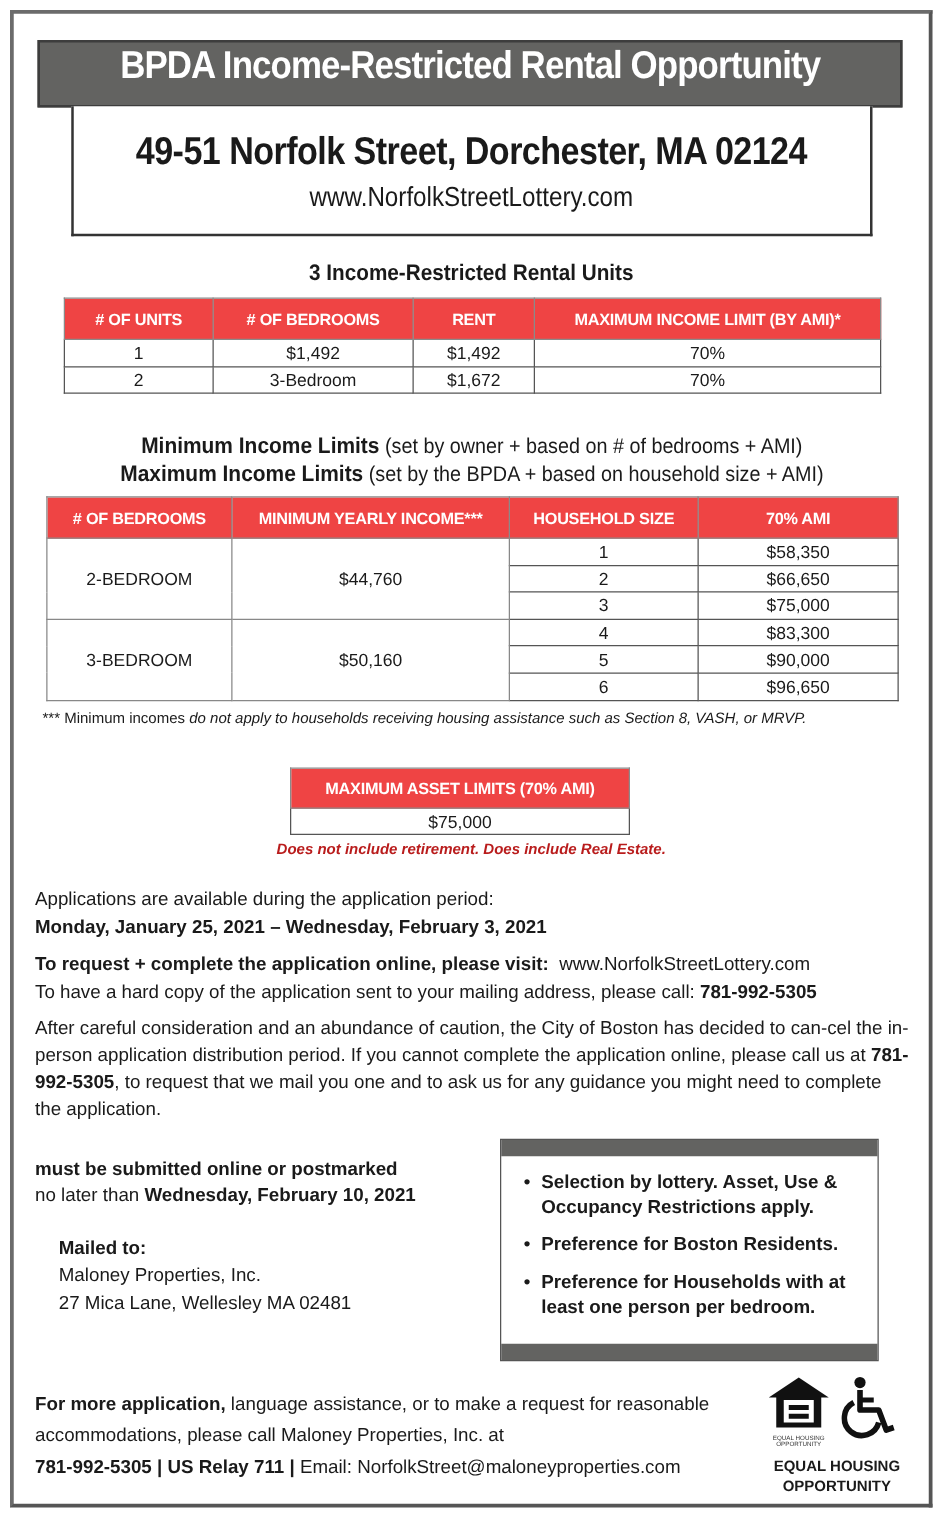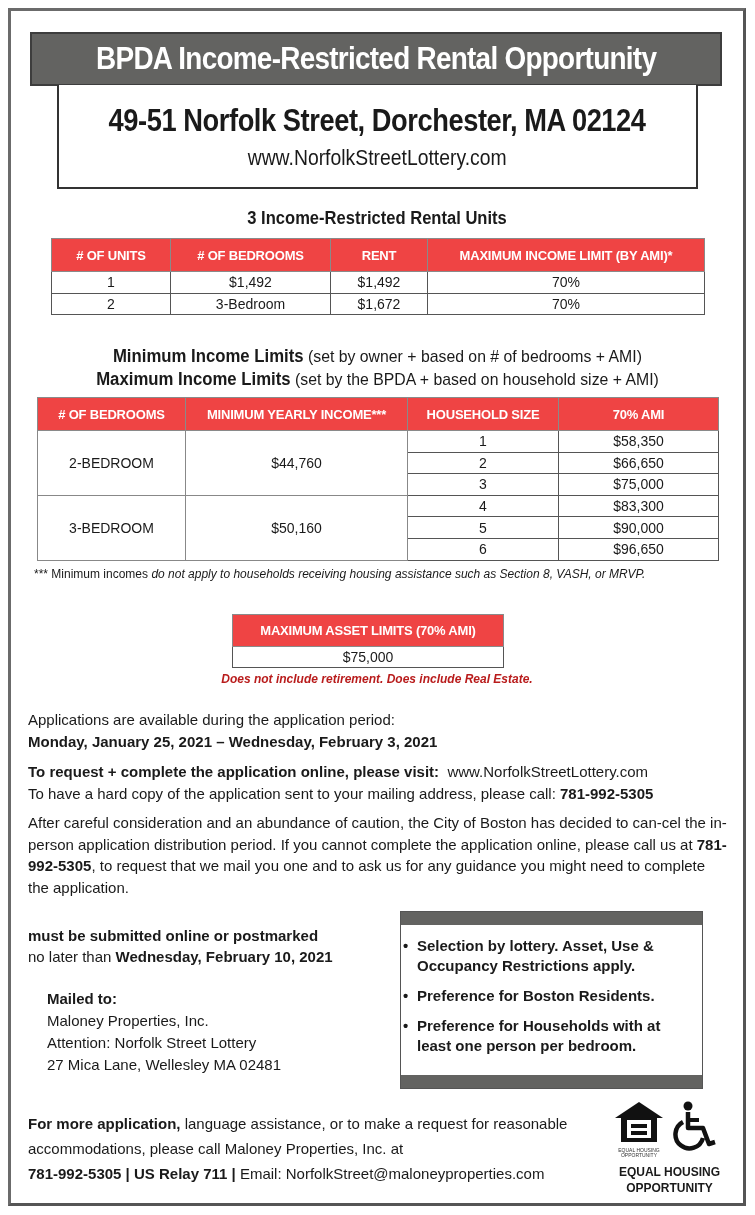--- a/index.html
+++ b/index.html
@@ -8,21 +8,21 @@
   .frame {
     position: absolute; left: 8px; top: 8px; width: 738px; height: 1198px;
     border: 3px solid #6b6b6b; border-right-color: #555; border-bottom-color: #555;
     background: #fff;
   }
   .abs { position: absolute; }
   .title-bar {
     left: 30px; top: 32px; width: 692px; height: 54px;
     background: #636361; border: 2px solid #3d3d3d;
     color: #fff; font-weight: bold; font-size: 31px; letter-spacing: -0.8px;
-    display: flex; align-items: center; justify-content: center;
+    display: flex; justify-content: center;
     font-family: "Liberation Sans Narrow", "Liberation Sans", sans-serif;
   }
   .title-bar span { transform: scaleX(0.9); display: inline-block; white-space: nowrap; }
   .addr-box {
     left: 57px; top: 85px; width: 641px; height: 104px;
     border: 2px solid #333; border-top: none; background: #fff;
     text-align: center;
   }
   .addr-line { font-weight: bold; font-size: 31px; margin-top: 18px; letter-spacing: -0.5px; white-space: nowrap; }
   .addr-line span, .addr-url span { display: inline-block; transform: scaleX(0.88); }
@@ -54,21 +54,21 @@
   .para { left: 28px; width: 700px; font-size: 15px; line-height: 21.5px; }
   .deadline { left: 28px; top: 925px; width: 360px; font-size: 15px; line-height: 21px; }
   .mail { left: 47px; top: 988px; width: 340px; font-size: 15px; line-height: 22px; }
   .bullet-box {
     left: 400px; top: 911px; width: 303px; height: 178px;
     border: 1px solid #555; background: #fff;
   }
   .bullet-box .bar-top, .bullet-box .bar-bot { position: absolute; left: 0; right: 0; height: 13px; background: #636361; }
   .bullet-box .bar-top { top: 0; }
   .bullet-box .bar-bot { bottom: 0; }
-  .bullets { position: absolute; left: 2px; top: 24px; right: 10px; font-size: 15px; line-height: 20px; }
+  .bullets { position: absolute; left: 18px; top: 24px; right: 10px; font-size: 15px; line-height: 20px; }
   .bullets li { list-style: none; position: relative; padding-left: 14px; margin-bottom: 10px; }
   .bullets li::before { content: "•"; position: absolute; left: 0; top: 0; }
   .info { left: 28px; top: 1111px; width: 570px; font-size: 15px; line-height: 25px; }
   .eho { left: 607px; top: 1100px; width: 125px; }
   .eho-icons { display: flex; align-items: flex-start; gap: 8px; padding-left: 6px; }
   .eho-label { text-align: center; font-weight: bold; font-size: 12px; line-height: 16px; margin-top: 6px; }
   .tiny { font-size: 5px; line-height: 5px; color: #333; text-align: center; letter-spacing: 0; }
 </style>
 </head>
 <body>
@@ -198,21 +198,20 @@
   <span>After careful consideration and an abundance of caution, the City of Boston has decided to can-cel the in-person application distribution period.  If you cannot complete the application online, please call us at </span><b>781-992-5305</b><span>, to request that we mail you one and to ask us for any guidance you might need to complete the application.</span>
 </div>
 
 <div class="abs deadline">
   <div style="font-weight:bold;">must be submitted online or postmarked</div>
   <div style="font-weight:bold;"><span style="font-weight:normal;">no later than </span><span>Wednesday, February 10, 2021</span></div>
 </div>
 <div class="abs mail">
   <div style="font-weight:bold;">Mailed to:</div>
   <div>Maloney Properties, Inc.</div>
-  <div>Attention: Norfolk Street Lottery</div>
   <div>27 Mica Lane, Wellesley MA 02481</div>
 </div>
 
 <div class="abs bullet-box">
   <div class="bar-top"></div>
   <ul class="bullets" style="font-weight:bold;">
     <li>Selection by lottery. Asset, Use &amp; Occupancy Restrictions apply.</li>
     <li>Preference for Boston Residents.</li>
     <li>Preference for Households with at least one person per bedroom.</li>
   </ul>

